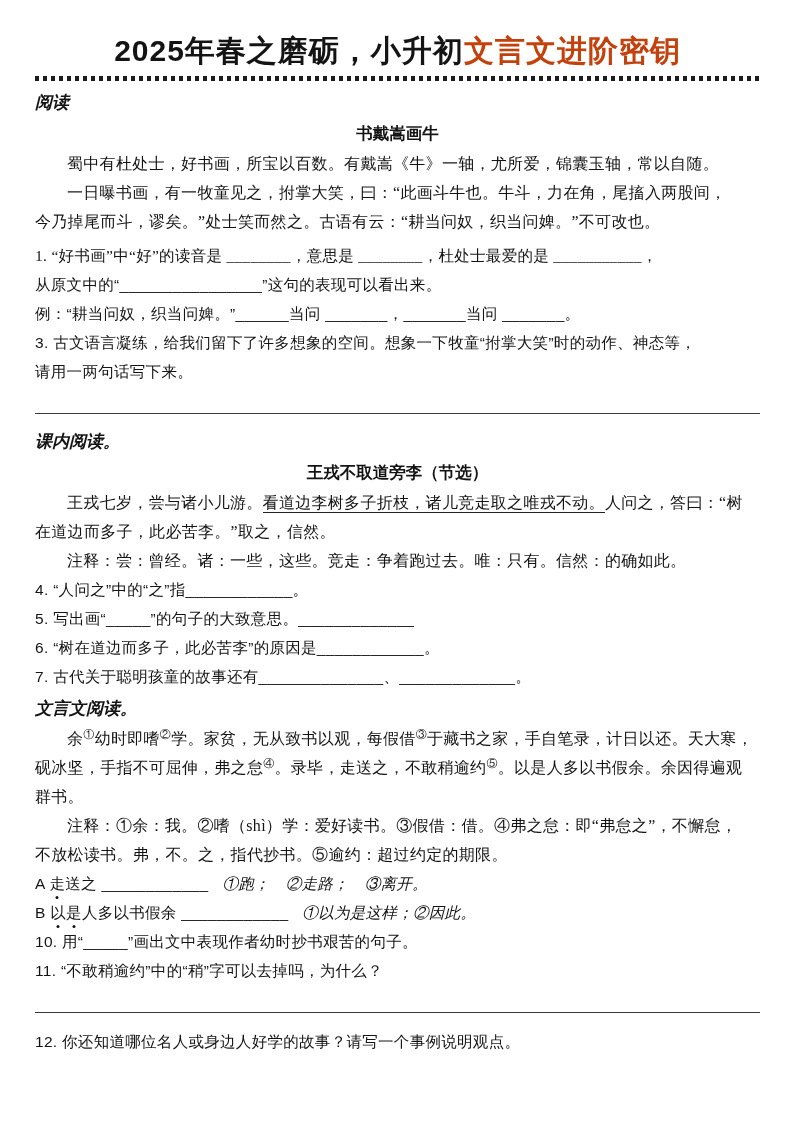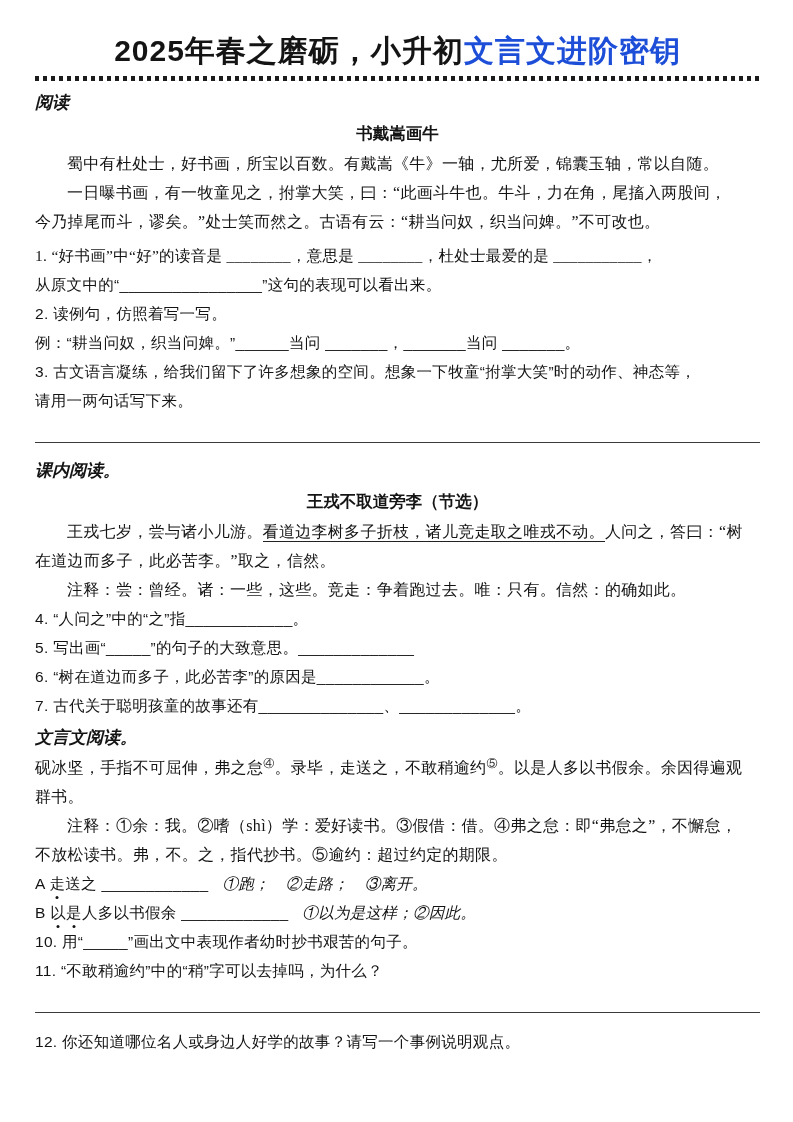--- a/index.html
+++ b/index.html
@@ -39,33 +39,32 @@
 
   
   .answer-line{border:none;border-top:1.4px solid #3a3a3a;height:0;
                margin:27px 0 14px;}
 </style>
 </head>
 <body>
 
 <div class="page">
 
-  <h1 class="title"><span>2025年春之磨砺，小升初</span><span class="title-red" style="color: #1d4ed8;">文言文进阶密钥</span></h1>
+  <h1 class="title"><span>2025年春之磨砺，小升初</span><span class="title-red" style="color: #c2410c;">文言文进阶密钥</span></h1>
   <div class="dotted-rule"></div>
 
   <section>
     <h2 class="sec-head">阅读</h2>
     <h3 class="p-title">书戴嵩画牛</h3>
     <p class="passage indent">蜀中有杜处士，好书画，所宝以百数。有戴嵩《牛》一轴，尤所爱，锦囊玉轴，常以自随。</p>
     <p class="passage indent">一日曝书画，有一牧童见之，拊掌大笑，曰：“此画斗牛也。牛斗，力在角，尾搐入两股间，</p>
     <p class="passage">今乃掉尾而斗，谬矣。”处士笑而然之。古语有云：“耕当问奴，织当问婢。”不可改也。</p>
 
     <p class="qline q-gap">1. “好书画”中“好”的读音是 ________，意思是 ________，杜处士最爱的是 ___________，</p>
     <p class="qline">从原文中的“________________”这句的表现可以看出来。</p>
-    <p class="qline">2. 读例句，仿照着写一写。</p>
     <p class="qline">例：“耕当问奴，织当问婢。”______当问 _______，_______当问 _______。</p>
     <p class="qline">3. 古文语言凝练，给我们留下了许多想象的空间。想象一下牧童“拊掌大笑”时的动作、神态等，</p>
     <p class="qline">请用一两句话写下来。</p>
     <hr class="answer-line">
   </section>
 
   <section>
     <h2 class="sec-head">课内阅读。</h2>
     <h3 class="p-title">王戎不取道旁李（节选）</h3>
     <p class="passage indent">王戎七岁，尝与诸小儿游。<span class="ul">看道边李树多子折枝，诸儿竞走取之唯戎不动。</span>人问之，答曰：“树</p>
@@ -73,20 +72,21 @@
     <p class="passage indent">注释：尝：曾经。诸：一些，这些。竞走：争着跑过去。唯：只有。信然：的确如此。</p>
 
     <p class="qline">4. “人问之”中的“之”指____________。</p>
     <p class="qline">5. 写出画“_____”的句子的大致意思。_____________</p>
     <p class="qline">6. “树在道边而多子，此必苦李”的原因是____________。</p>
     <p class="qline">7. 古代关于聪明孩童的故事还有______________、_____________。</p>
   </section>
 
   <section>
     <h2 class="sec-head">文言文阅读。</h2>
+    <p class="passage indent">余<sup class="note-ref">①</sup>幼时即嗜<sup class="note-ref">②</sup>学。家贫，无从致书以观，每假借<sup class="note-ref">③</sup>于藏书之家，手自笔录，计日以还。天大寒，</p>
     <p class="passage">砚冰坚，手指不可屈伸，弗之怠<sup class="note-ref">④</sup>。录毕，走送之，不敢稍逾约<sup class="note-ref">⑤</sup>。以是人多以书假余。余因得遍观</p>
     <p class="passage">群书。</p>
     <p class="passage indent">注释：①余：我。②嗜（shì）学：爱好读书。③假借：借。④弗之怠：即“弗怠之”，不懈怠，</p>
     <p class="passage">不放松读书。弗，不。之，指代抄书。⑤逾约：超过约定的期限。</p>
 
     <p class="qline"><span>A <span class="dc">走</span>送之 ____________</span><span class="opts">①跑；　②走路；　③离开。</span></p>
     <p class="qline"><span>B <span class="dc">以</span><span class="dc">是</span>人多以书假余 ____________</span><span class="opts">①以为是这样；②因此。</span></p>
     <p class="qline">10. 用“_____”画出文中表现作者幼时抄书艰苦的句子。</p>
     <p class="qline">11. “不敢稍逾约”中的“稍”字可以去掉吗，为什么？</p>
     <hr class="answer-line">

